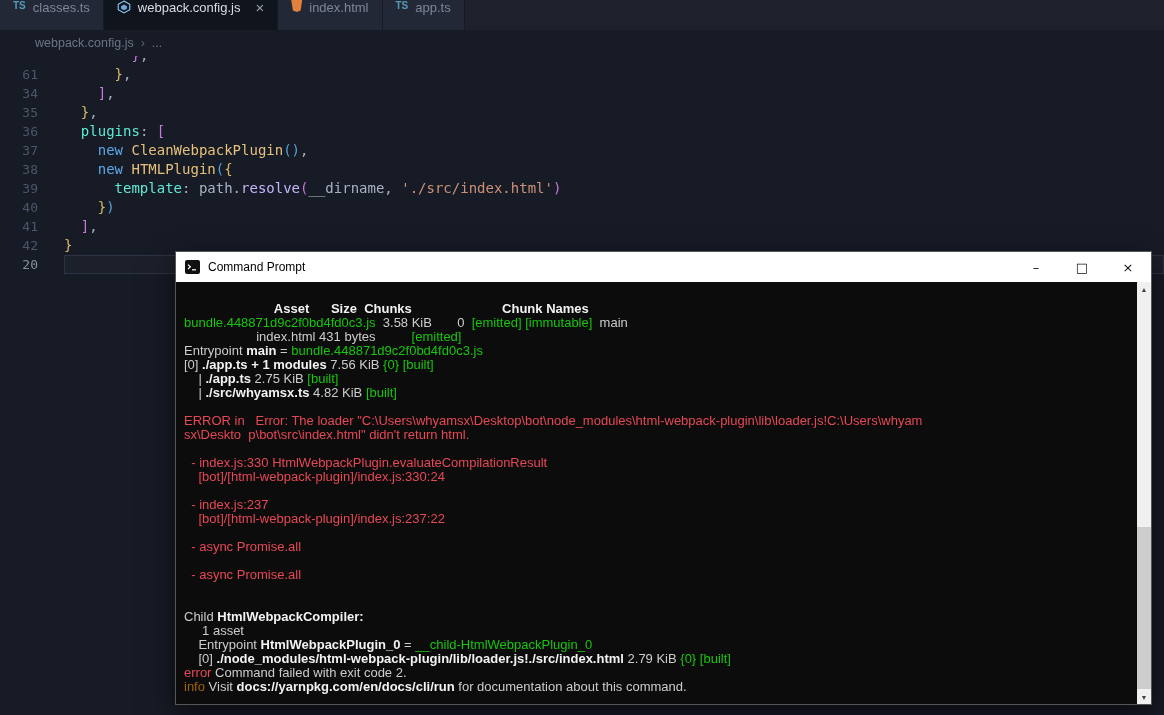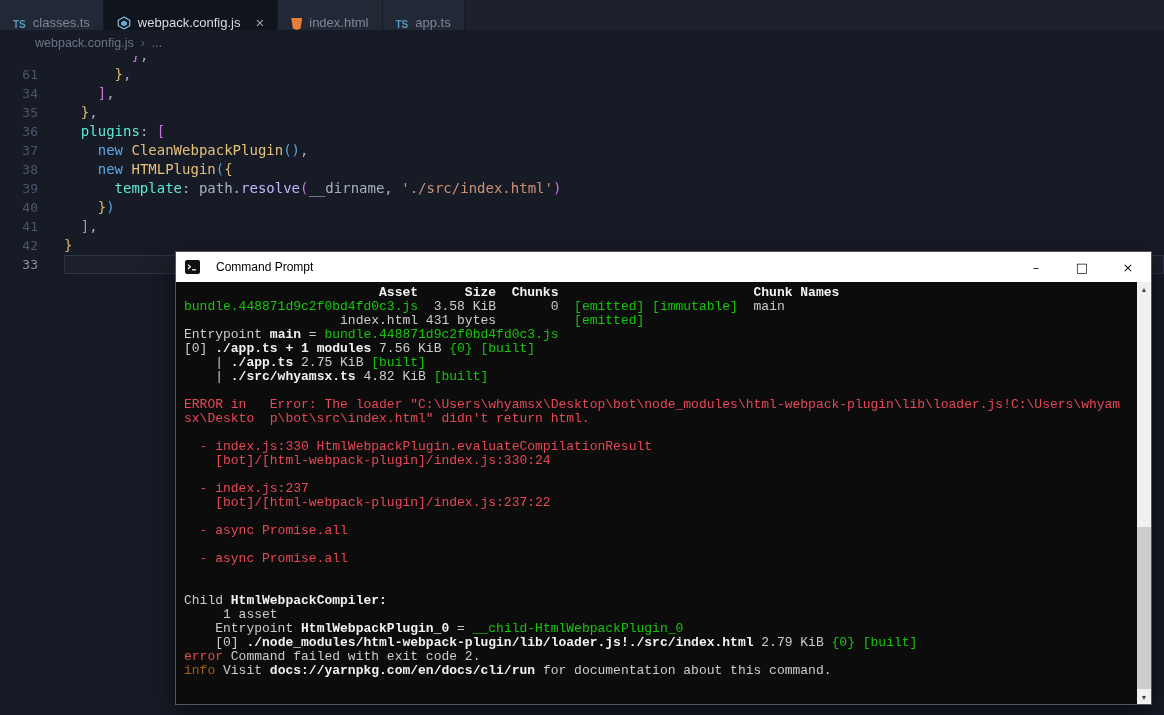--- a/index.html
+++ b/index.html
@@ -1,21 +1,21 @@
 <!DOCTYPE html>
 <html><head>
 <meta charset="utf-8">
 <style>
   html,body{margin:0;padding:0;background:#0d0f16;}
   .screen{position:relative;width:1164px;height:715px;background:#171b26;overflow:hidden;
           font-family:"Liberation Sans",sans-serif;}
 
   
   .tab-bar{position:absolute;top:0;left:0;right:0;height:30px;background:#1d212c;display:flex;}
-  .tab{height:30px;display:flex;align-items:flex-end;gap:7px;padding:0 13px;background:#232836;
+  .tab{height:30px;display:flex;align-items:flex-start;gap:7px;padding:0 13px;background:#232836;
        color:#7d8698;font-size:13px;border-right:1px solid #161a24;cursor:pointer;white-space:nowrap;}
   .tab.active{background:#10141d;color:#d8dce5;}
   .tab-close{margin-left:8px;color:#9aa2b1;font-size:15px;line-height:15px;}
   .ico-ts{color:#519aba;font-size:10px;font-weight:bold;letter-spacing:0;}
   .ico-wp{display:inline-flex;width:14px;height:14px;}
   .ico-html{display:inline-block;width:11px;height:12px;background:#e3803c;
             clip-path:polygon(0% 0%,100% 0%,85% 88%,50% 100%,15% 88%);}
 
   
   .breadcrumb{position:absolute;top:30px;left:0;right:0;height:26px;background:#171b26;z-index:2;
@@ -33,28 +33,28 @@
   .lcode{padding-left:26px;}
   .eline.current::before{content:"";position:absolute;left:64px;right:0;top:0;bottom:0;
           border:1px solid #2d3345;background:rgba(255,255,255,0.025);box-sizing:border-box;}
   .tk-t{color:#a8b1c2}.tk-gd{color:#d9b96c}.tk-pk{color:#c678dd}.tk-bl{color:#56a0d8}
   .tk-kw{color:#5ca7e6}.tk-cl{color:#e5c07b}.tk-pr{color:#5eead4}.tk-fn{color:#c4b5fd}.tk-str{color:#ce9178}
 
   
   .terminal{position:absolute;left:175px;top:251px;width:977px;height:454px;background:#0c0c0c;
             border:1px solid #565656;box-sizing:border-box;z-index:10;
             box-shadow:0 10px 28px rgba(0,0,0,0.6);}
-  .t-titlebar{height:30px;background:#ffffff;display:flex;align-items:center;gap:16px;padding-left:9px;}
+  .t-titlebar{height:30px;background:#ffffff;display:flex;align-items:center;gap:8px;padding-left:9px;}
   .t-title{font-size:12px;color:#000;}
   .cmd-ico{display:inline-flex;width:15px;height:14px;}
   .t-btns{margin-left:auto;display:flex;height:30px;}
   .t-btn{width:46px;height:30px;display:flex;align-items:center;justify-content:center;
          font-size:13px;color:#111;cursor:pointer;font-family:"DejaVu Sans",sans-serif;}
   .t-body{position:absolute;top:30px;left:0;right:14px;bottom:0;overflow:hidden;
-          padding:4px 0 0 8px;font-family:Liberation Mono, monospace;}
+          padding:20px 0 0 8px;font-family:Liberation Sans, sans-serif;}
   .tline{height:14px;line-height:14px;font-size:13px;white-space:pre;color:#cccccc;}
   .tc-d{color:#cccccc}.tc-g{color:#16c60c}.tc-r{color:#e74856}
   .tc-i{color:#a16207}.tc-w{color:#f2f2f2;font-weight:bold;}
   .t-scroll{position:absolute;top:30px;right:0;bottom:0;width:14px;background:#f0f0f0;}
   .t-up,.t-down{position:absolute;left:0;width:14px;height:14px;display:flex;align-items:center;
          justify-content:center;font-size:7px;color:#444;cursor:pointer;}
   .t-up{top:0;} .t-down{bottom:0;}
   .t-thumb{position:absolute;left:0;top:58%;bottom:15px;width:14px;background:#cdcdcd;cursor:pointer;}
 </style>
 </head>
@@ -99,21 +99,21 @@
       <div class="eline"><span class="lnum">61</span><span class="lcode"><span class="tk-t">      </span><span class="tk-gd">}</span><span class="tk-t">,</span></span></div>
       <div class="eline"><span class="lnum">34</span><span class="lcode"><span class="tk-t">    </span><span class="tk-pk">]</span><span class="tk-t">,</span></span></div>
       <div class="eline"><span class="lnum">35</span><span class="lcode"><span class="tk-t">  </span><span class="tk-gd">}</span><span class="tk-t">,</span></span></div>
       <div class="eline"><span class="lnum">36</span><span class="lcode"><span class="tk-t">  </span><span class="tk-pr">plugins</span><span class="tk-t">: </span><span class="tk-pk">[</span></span></div>
       <div class="eline"><span class="lnum">37</span><span class="lcode"><span class="tk-t">    </span><span class="tk-kw">new</span><span class="tk-t"> </span><span class="tk-cl">CleanWebpackPlugin</span><span class="tk-bl">(</span><span class="tk-bl">)</span><span class="tk-t">,</span></span></div>
       <div class="eline"><span class="lnum">38</span><span class="lcode"><span class="tk-t">    </span><span class="tk-kw">new</span><span class="tk-t"> </span><span class="tk-cl">HTMLPlugin</span><span class="tk-bl">(</span><span class="tk-gd">{</span></span></div>
       <div class="eline"><span class="lnum">39</span><span class="lcode"><span class="tk-t">      </span><span class="tk-pr">template</span><span class="tk-t">: </span><span class="tk-t">path</span><span class="tk-t">.</span><span class="tk-fn">resolve</span><span class="tk-pk">(</span><span class="tk-t">__dirname</span><span class="tk-t">, </span><span class="tk-str">'./src/index.html'</span><span class="tk-pk">)</span></span></div>
       <div class="eline"><span class="lnum">40</span><span class="lcode"><span class="tk-t">    </span><span class="tk-gd">}</span><span class="tk-bl">)</span></span></div>
       <div class="eline"><span class="lnum">41</span><span class="lcode"><span class="tk-t">  </span><span class="tk-pk">]</span><span class="tk-t">,</span></span></div>
       <div class="eline"><span class="lnum">42</span><span class="lcode"><span class="tk-gd">}</span></span></div>
-      <div class="eline current"><span class="lnum">33</span><span class="lcode"></span></div>
+      <div class="eline current"><span class="lnum">20</span><span class="lcode"></span></div>
     </div>
 
   <div class="terminal">
     <div class="t-titlebar">
       <span class="cmd-ico">
           <svg width="15" height="14" viewBox="0 0 15 14">
             <rect width="15" height="14" rx="2" fill="#111"></rect>
             <path d="M3 4.6l2.4 2.2L3 9" stroke="#fff" stroke-width="1.2" fill="none"></path>
             <rect x="7" y="9.2" width="4" height="1.2" fill="#fff"></rect>
           </svg>

